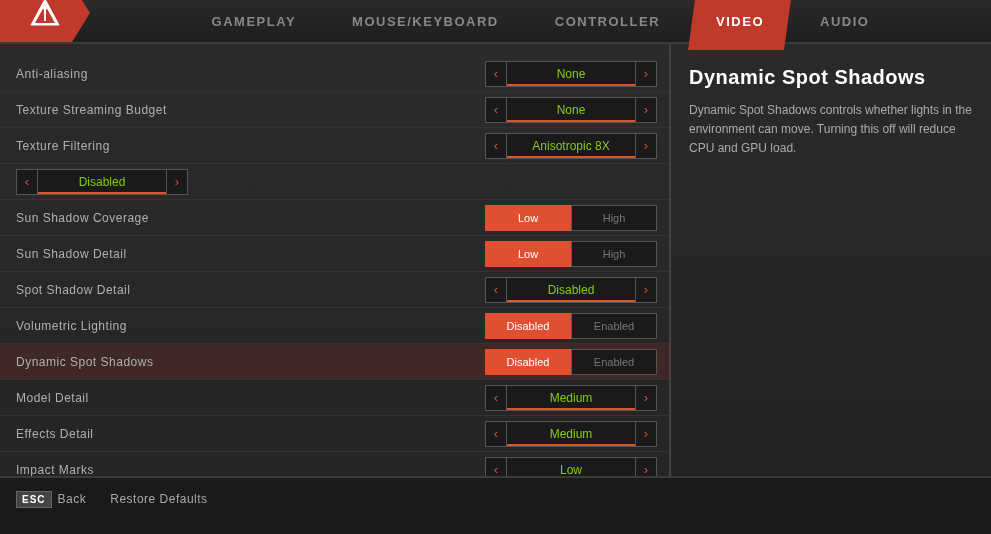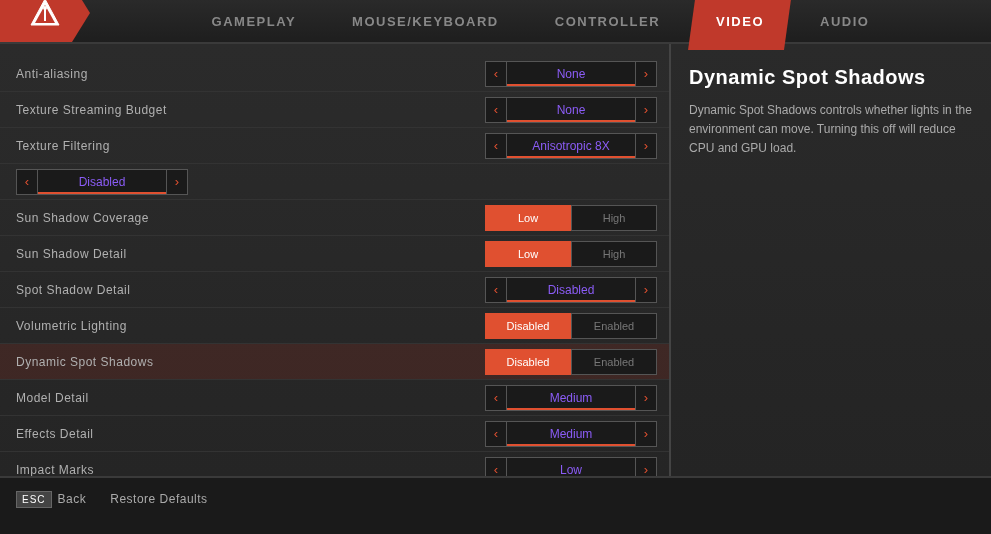--- a/index.html
+++ b/index.html
@@ -133,21 +133,21 @@
     .arrow-value {
       flex: 1;
       height: 26px;
       background: #1a1a1a;
       border-top: 1px solid #555;
       border-bottom: 1px solid #555;
       display: flex;
       align-items: center;
       justify-content: center;
       font-size: 12px;
-      color: #8b5cf6;
+      color: #84cc16;
       position: relative;
     }
     .arrow-value::after {
       content: '';
       position: absolute;
       bottom: 0;
       left: 0;
       right: 0;
       height: 2px;
       background: #e05030;
@@ -220,21 +220,21 @@
       display: flex;
       align-items: center;
       padding: 0 16px;
       gap: 24px;
     }
     .esc-badge {
       background: #444;
       border: 1px solid #666;
       color: #fff;
       font-size: 10px;
-      font-weight: normal;
+      font-weight: bold;
       padding: 2px 5px;
       letter-spacing: 1px;
     }
     .bottom-action {
       font-size: 12px;
       color: #aaa;
       letter-spacing: 0.5px;
     }
     .bottom-item {
       display: flex;

